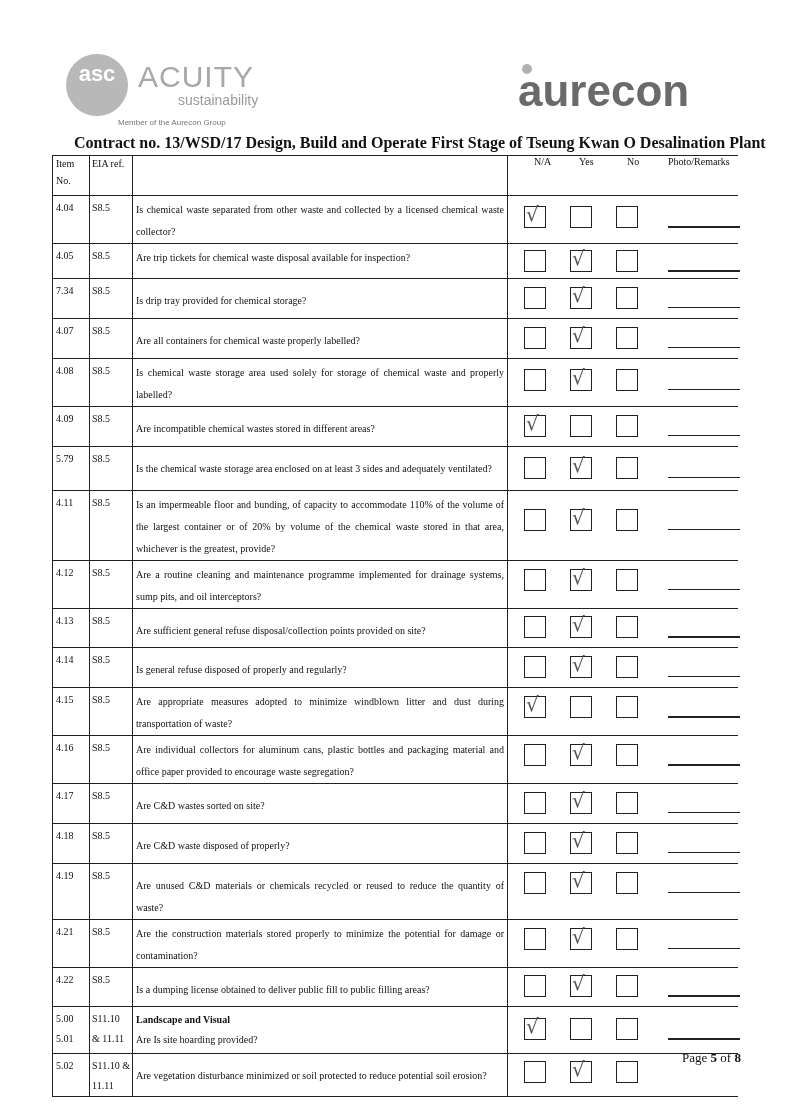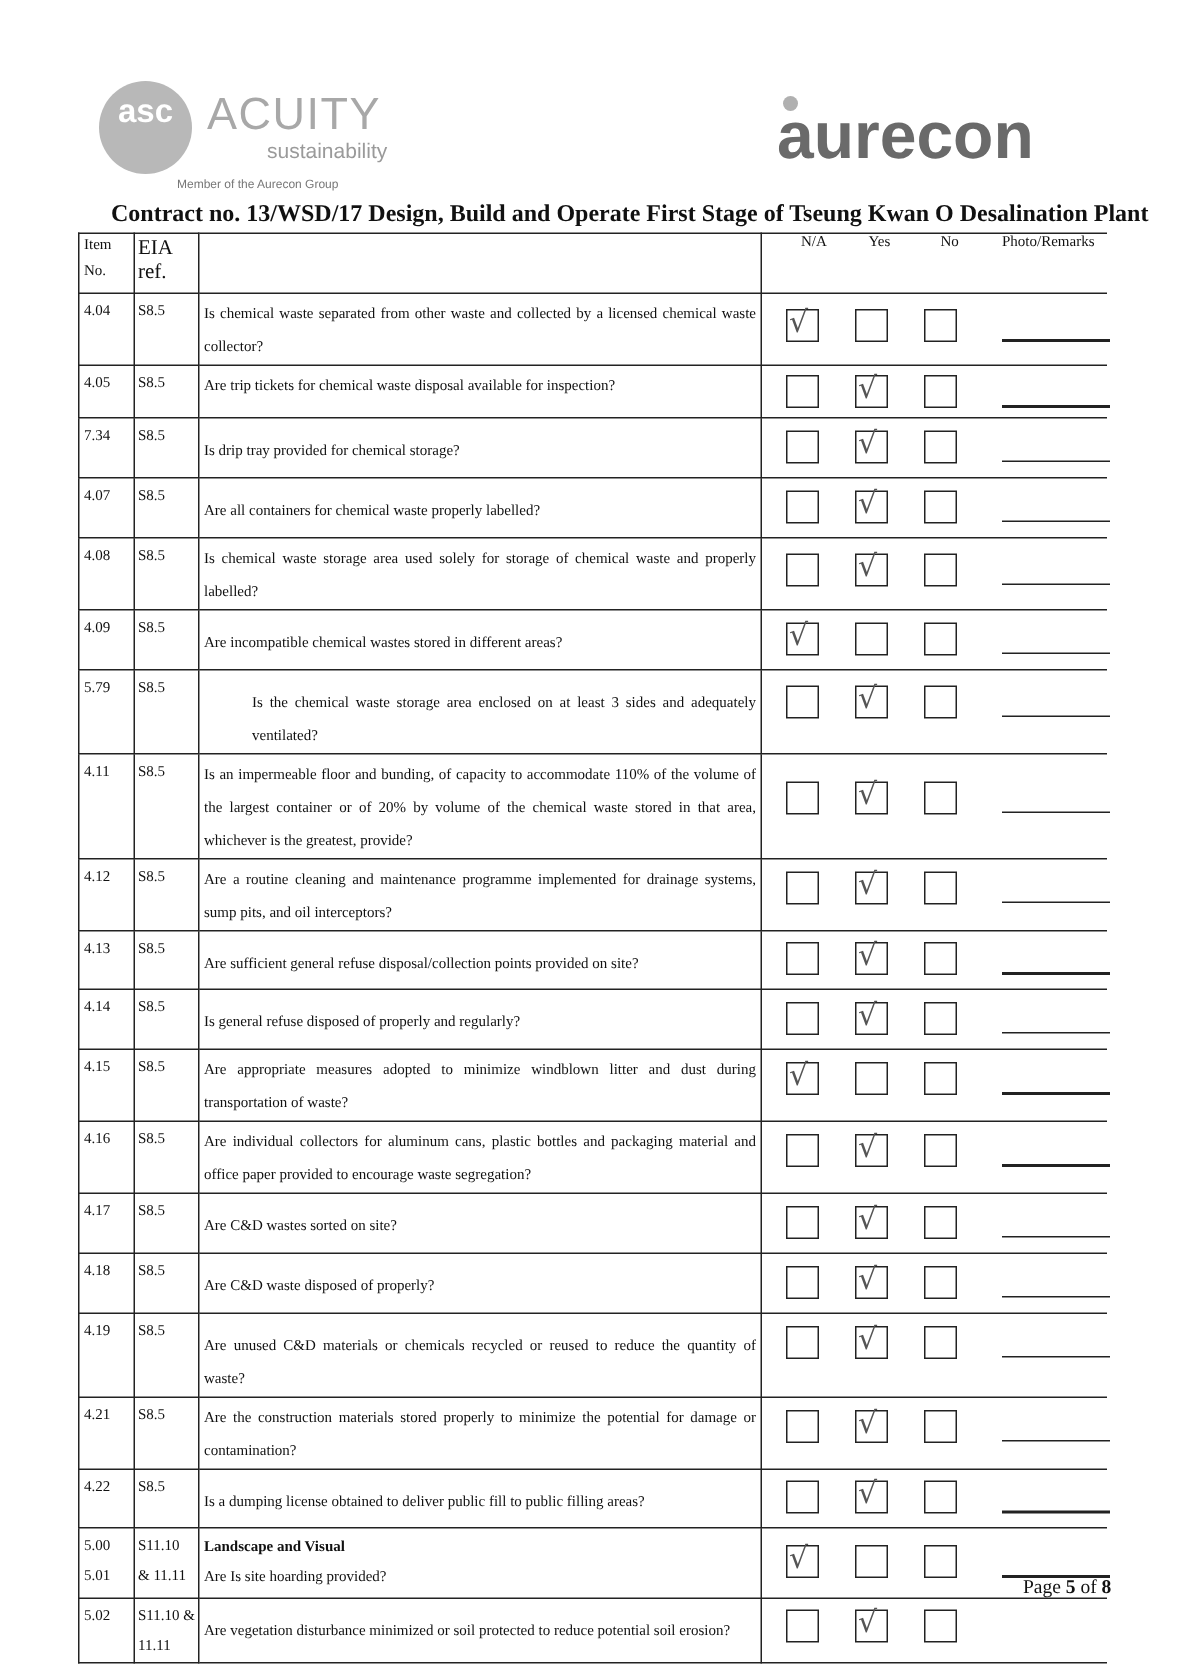--- a/index.html
+++ b/index.html
@@ -51,21 +51,21 @@
 
 <div class="title">Contract no.  13/WSD/17 Design, Build and Operate First Stage of Tseung Kwan O Desalination Plant</div>
 
 <table class="main">
   <tbody id="tbody">
     <tr class="hdr">
       <td class="no">
         <div>Item</div>
         <div style="margin-top:6px;">No.</div>
       </td>
-      <td class="eia" style="font-size:14px;">EIA ref.</td>
+      <td class="eia" style="font-size:10px;">EIA ref.</td>
       <td class="q"></td>
       <td class="chk">
         <div class="boxes">
           <span class="hdr-lab" style="left:26px;top:0px;">N/A</span>
           <span class="hdr-lab" style="left:71px;top:0px;">Yes</span>
           <span class="hdr-lab" style="left:119px;top:0px;">No</span>
           <span class="hdr-lab" style="left:160px;top:0px;">Photo/Remarks</span>
         </div>
       </td>
     </tr>
@@ -168,21 +168,21 @@
             <div class="box" style="left: 62px; top: 7.5px;"></div>
             <div class="box" style="left: 108px; top: 7.5px;"></div>
             <div class="remark-line" style="left: 160px; top: 27.5px;"></div>
           </div>
         </td>
       </tr>
       <tr>
         <td class="no" style="height: 41px; white-space: pre-line; line-height: 20px;">5.79</td>
         <td class="eia" style="white-space: pre-line; line-height: 20px;">S8.5</td>
         <td class="q">
-          <div style="padding-top: 8px; margin-left: 32px;">Is the chemical waste storage area enclosed on at least 3 sides and adequately ventilated?</div>
+          <div style="padding-top: 8px;">Is the chemical waste storage area enclosed on at least 3 sides and adequately ventilated?</div>
         </td>
         <td class="chk">
           <div class="boxes" style="height: 41px;">
             <div class="box" style="left: 16px; top: 9.5px;"></div>
             <div class="box" style="left: 62px; top: 9.5px;">
               <span class="tick">√</span>
             </div>
             <div class="box" style="left: 108px; top: 9.5px;"></div>
             <div class="remark-line" style="left: 160px; top: 29.5px;"></div>
           </div>

